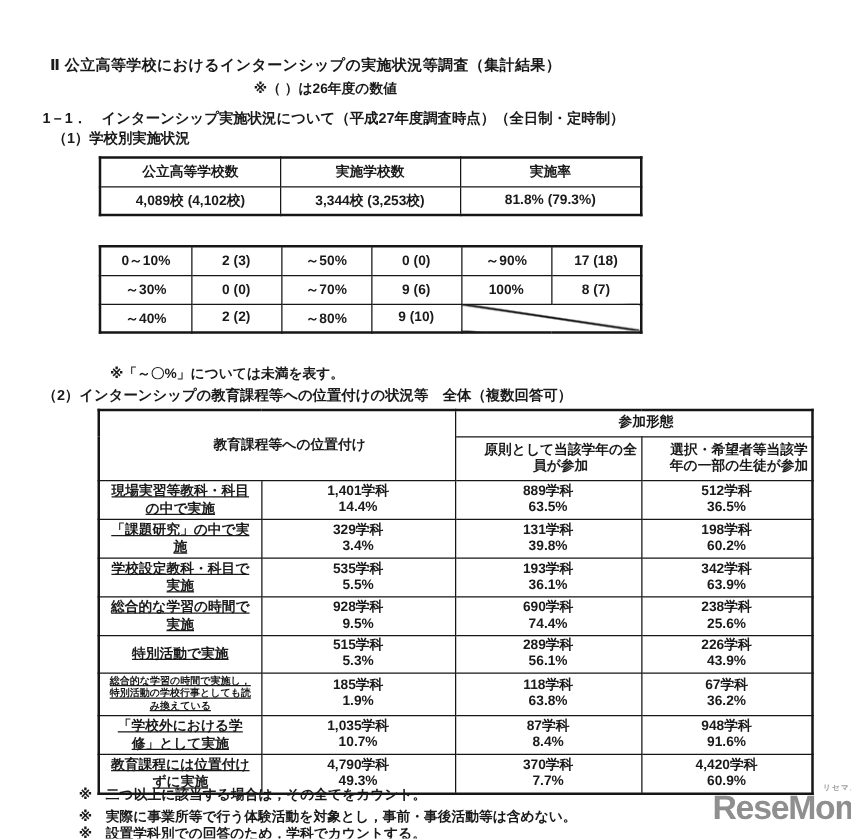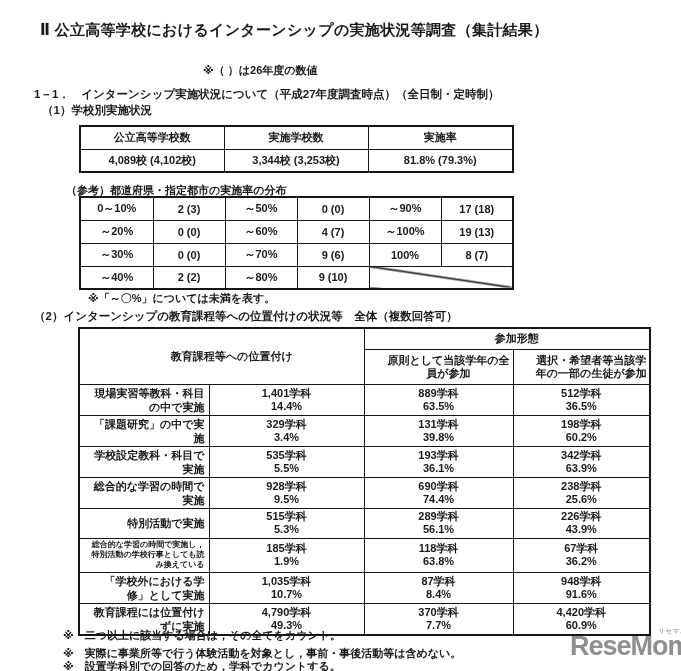--- a/index.html
+++ b/index.html
@@ -4,21 +4,21 @@
 <style>
   * { margin:0; padding:0; box-sizing:border-box; }
   html,body { background:#fff; }
   #page {
     position:relative; width:681px; height:671px; background:#ffffff;
     font-family:"Liberation Sans","DejaVu Sans",sans-serif;
     color:#1a1a1a; font-weight:bold; overflow:hidden;
   }
   .abs { position:absolute; }
 
-  .title      { left:40px;  top:21px;  font-size:15px; letter-spacing:.3px; }
+  .title      { left:40px;  top:44px;  font-size:12px; letter-spacing:.3px; }
   .year-note  { left:203px; top:63px;  font-size:11px; }
   .s1-heading { left:34px;  top:87px;  font-size:11.5px; }
   .s1-sub     { left:42px;  top:103px; font-size:11.5px; }
   .dist-label { left:66px;  top:183px; font-size:11px; }
   .dist-note  { left:88px;  top:291px; font-size:11px;text-align:center; }
   .s2-heading { left:34px;  top:309px; font-size:11.5px;text-align:center; }
 
   table { border-collapse:collapse; table-layout:fixed; background:#fff; }
   table, th, td { border:1px solid #161616; }
   table { border-width:2px; }
@@ -35,21 +35,21 @@
       #161616 calc(50% + .3px), #fff calc(50% + 1.4px));
   }
 
   .pos { left:78px; top:327px; width:571px; }
   .pos thead tr.gr1 { height:21px; }
   .pos thead tr.gr2 { height:35px; }
   .pos tbody tr { height:30px; }
   .pos tbody tr.tall { height:34px; }
   .pos thead th { line-height:13px;padding-left:22px; }
   .pos tbody th.rowlabel {
-    text-align:right; font-size:11px; line-height:14px; padding:1px 4px;
+    text-align:center; font-size:11px; line-height:14px; padding:1px 4px;text-decoration:underline;
   }
   .pos tbody tr.small-label th.rowlabel { font-size:8px; line-height:10px; }
   .pos td .l1, .pos td .l2 { line-height:13px; }
 
   .footnote { left:63px; font-size:11px; }
   .fn1 { top:628px; } .fn2 { top:646px; } .fn3 { top:659px; }
 
   .logo {
     left:570px; top:633px; font-size:27px; color:#8f8f8f;
     letter-spacing:-1px; line-height:27px; white-space:nowrap;
@@ -87,47 +87,38 @@
     </thead>
     <tbody>
       <tr>
         <td>4,089校 (4,102校)</td>
         <td>3,344校 (3,253校)</td>
         <td>81.8% (79.3%)</td>
       </tr>
     </tbody>
   </table>
 
-  <div class="abs dist-label">（参考）都道府県・指定都市の実施率の分布</div>
 
   <table class="abs dist">
     <colgroup>
         <col style="width:73px">
         <col style="width:72px">
         <col style="width:72px">
         <col style="width:72px">
         <col style="width:72px">
         <col style="width:72px">
       </colgroup>
     <tbody>
       <tr>
         <td>0～10%</td>
         <td>2 (3)</td>
         <td>～50%</td>
         <td>0 (0)</td>
         <td>～90%</td>
         <td>17 (18)</td>
-      </tr>
-      <tr>
-        <td>～20%</td>
-        <td>0 (0)</td>
-        <td>～60%</td>
-        <td>4 (7)</td>
-        <td>～100%</td>
-        <td>19 (13)</td>
       </tr>
       <tr>
         <td>～30%</td>
         <td>0 (0)</td>
         <td>～70%</td>
         <td>9 (6)</td>
         <td>100%</td>
         <td>8 (7)</td>
       </tr>
       <tr>

